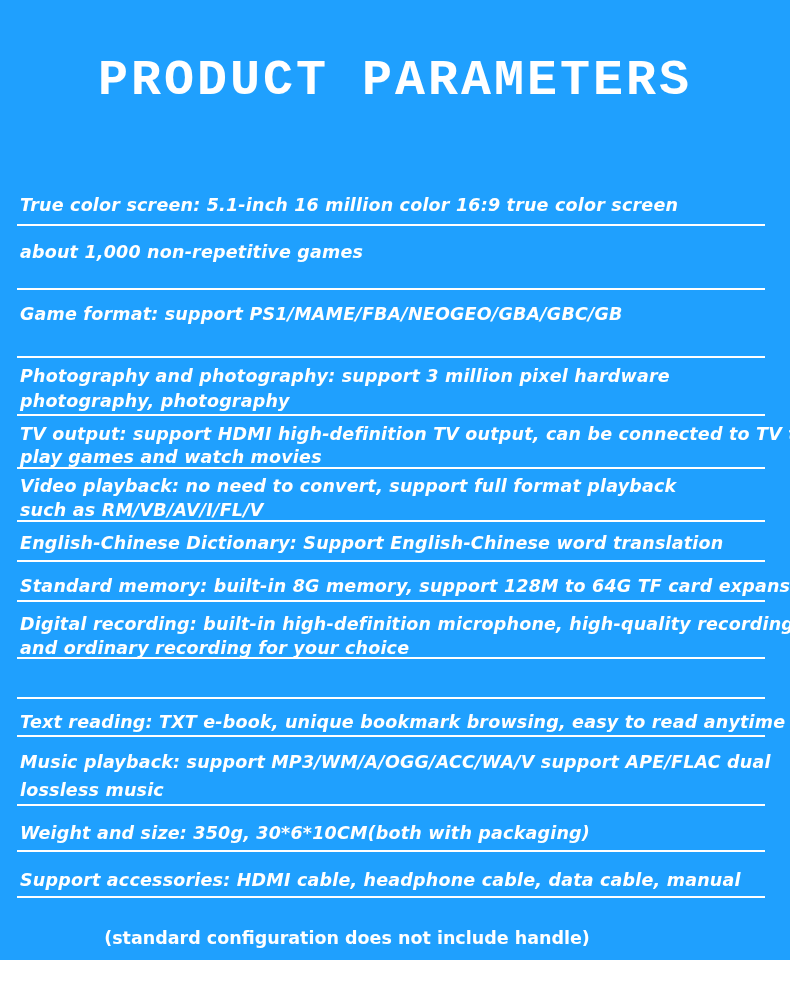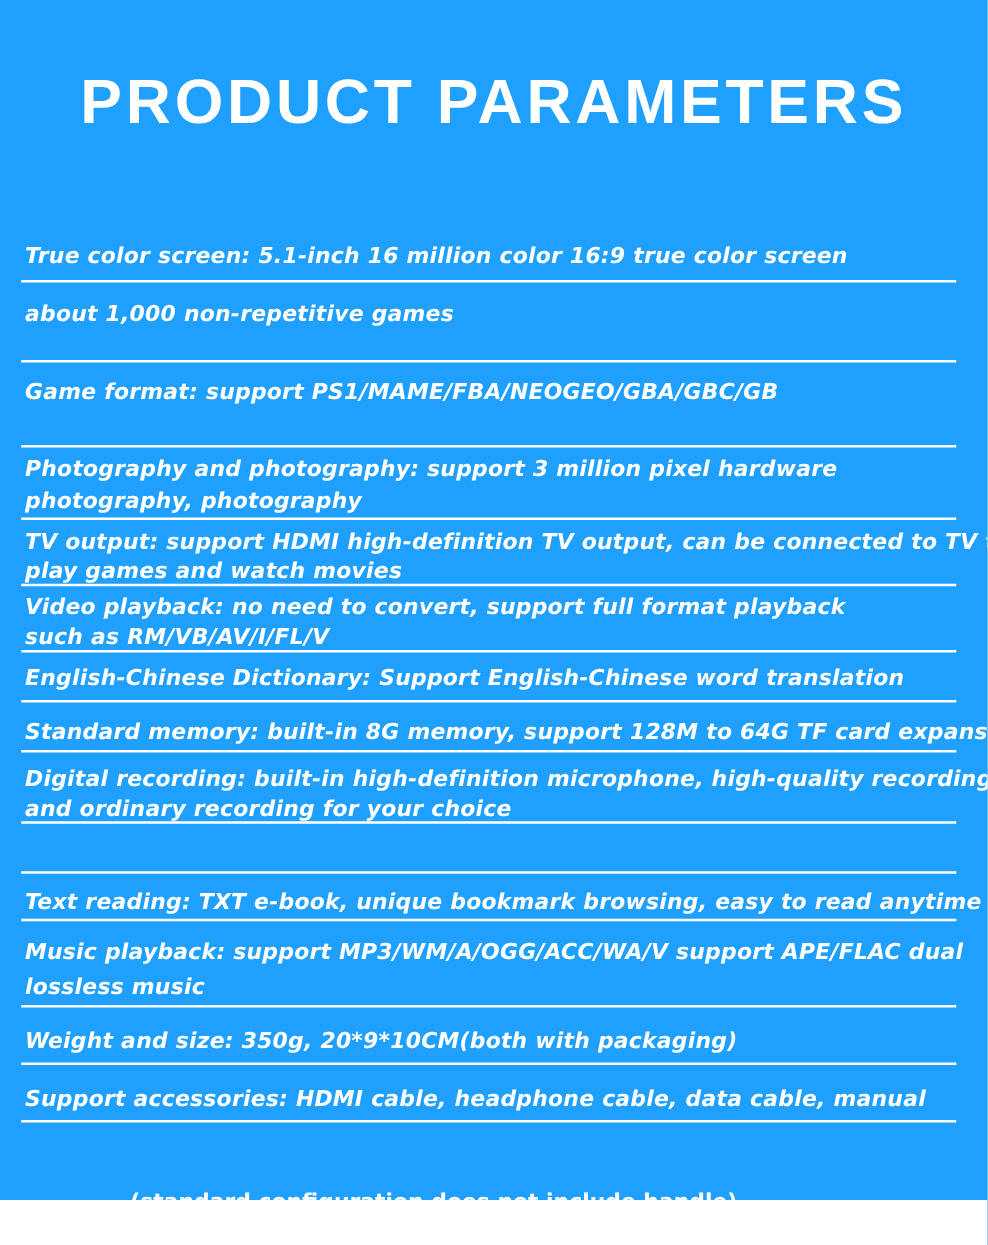--- a/index.html
+++ b/index.html
@@ -1,23 +1,23 @@
 <!DOCTYPE html>
 <html><head>
 <meta charset="utf-8">
 <style>
   html, body { margin:0; padding:0; }
   body { width:790px; height:996px; background:#ffffff; position:relative; overflow:hidden;
          font-family:"DejaVu Sans", sans-serif; }
   .panel { position:absolute; left:0; top:0; width:790px; height:960px; background:#1fa0fe; }
   .title { position:absolute; left:0; top:52px; width:790px; text-align:center; color:#fff;
-           font-family:Liberation Sans, sans-serif; font-weight:bold; font-size:50px; letter-spacing:3px; }
+           font-family:Liberation Mono, monospace; font-weight:bold; font-size:50px; letter-spacing:3px; }
   .item { position:absolute; left:20px; color:#fff; font-weight:bold; font-size:17.5px; line-height:22px; white-space:nowrap; letter-spacing:0.2px;font-style:italic; }
   .rule { position:absolute; left:17px; width:748px; height:2px; background:#fff; }
-  .note { position:absolute; left:0; width:694px; top:928px; text-align:center; color:#fff; font-weight:bold; font-size:17.5px;margin-top:24px; }
+  .note { position:absolute; left:0; width:694px; top:928px; text-align:center; color:#fff; font-weight:bold; font-size:17.5px; }
 </style>
 </head>
 <body>
 
 <div class="panel">
   <div class="title">PRODUCT PARAMETERS</div>
 
   <div class="item" style="top:194px"><span>True color screen: 5.1-inch 16 million color 16:9 true color screen</span></div>
   <div class="rule" style="top:224px"></div>
 
@@ -65,20 +65,20 @@
 
   <div class="item" style="top:711px"><span>Text reading: TXT e-book, unique bookmark browsing, easy to read anytime</span></div>
   <div class="rule" style="top:735px"></div>
 
   <div class="item" style="top:748px;line-height:28px">
       <div>Music playback: support MP3/WM/A/OGG/ACC/WA/V support APE/FLAC dual</div>
       <div>lossless music</div>
     </div>
   <div class="rule" style="top:804px"></div>
 
-  <div class="item" style="top:822px"><span>Weight and size: 350g, 20*9*10CM(both with packaging)</span></div>
+  <div class="item" style="top:822px"><span>Weight and size: 350g, 30*6*10CM(both with packaging)</span></div>
   <div class="rule" style="top:850px"></div>
 
   <div class="item" style="top:869px"><span>Support accessories: HDMI cable, headphone cable, data cable, manual</span></div>
   <div class="rule" style="top:896px"></div>
 
   <div class="note">(standard configuration does not include handle)</div>
 </div>
 
 </body></html>

